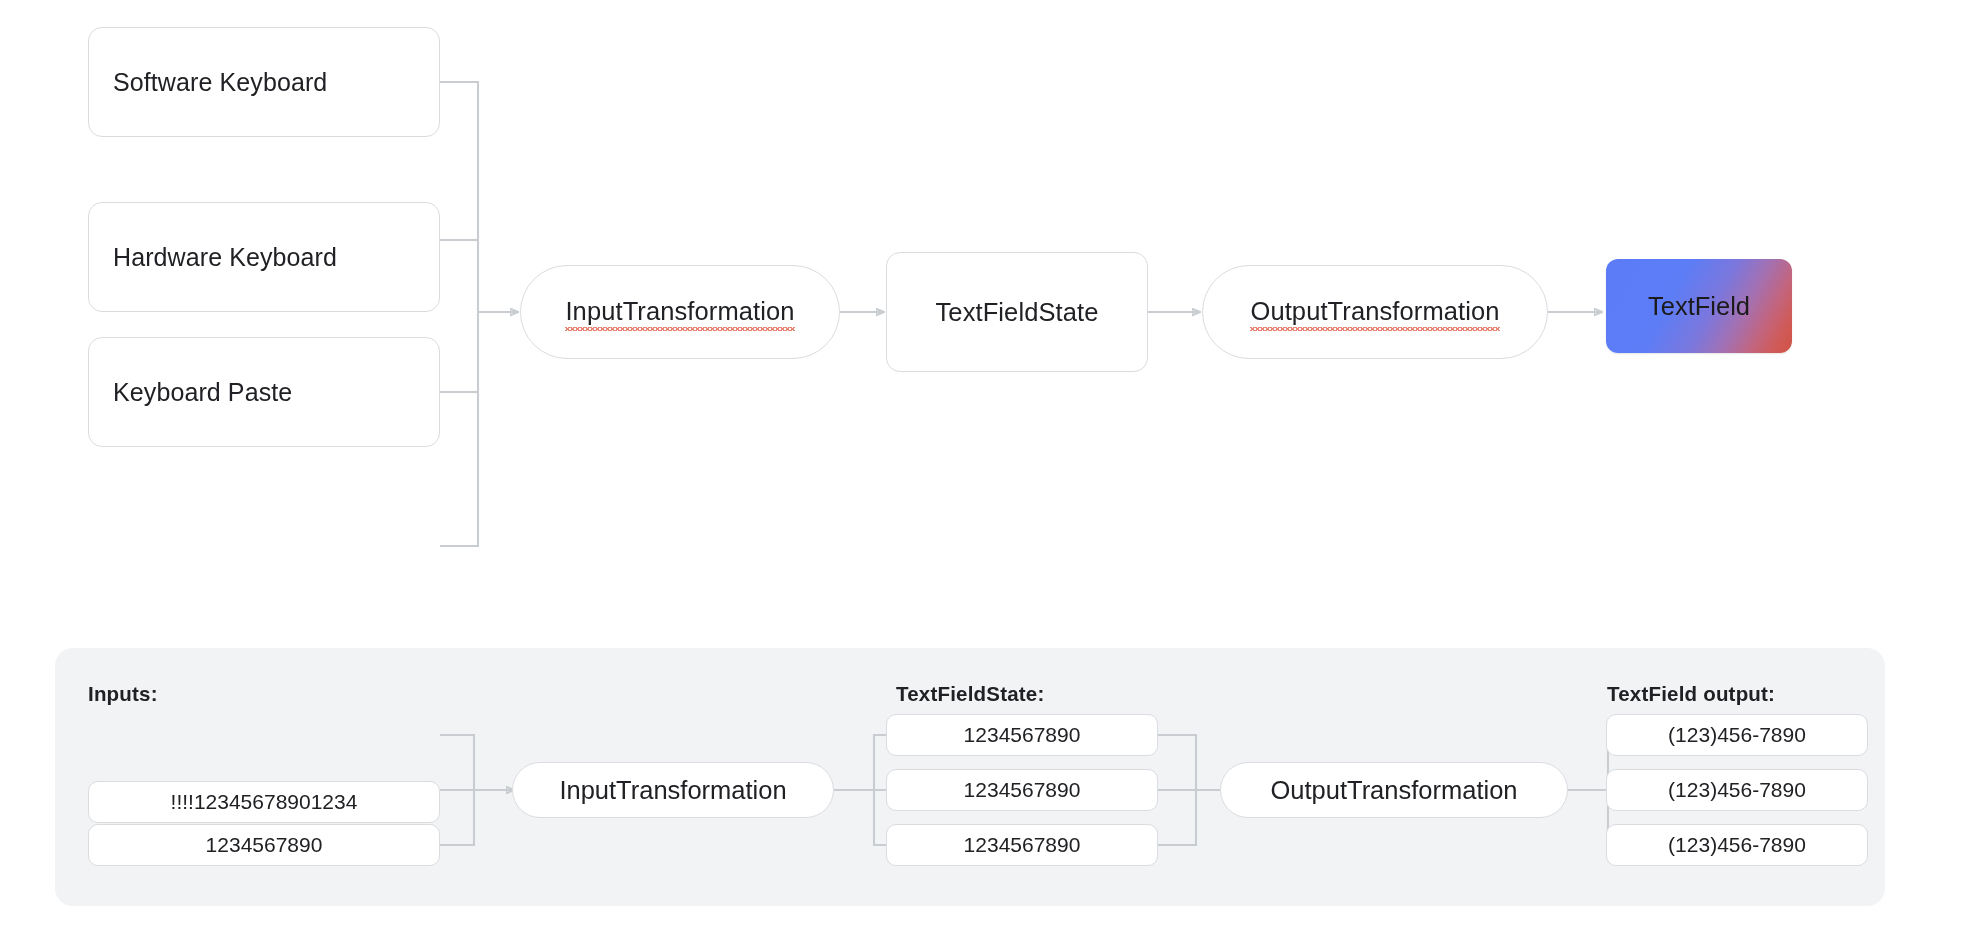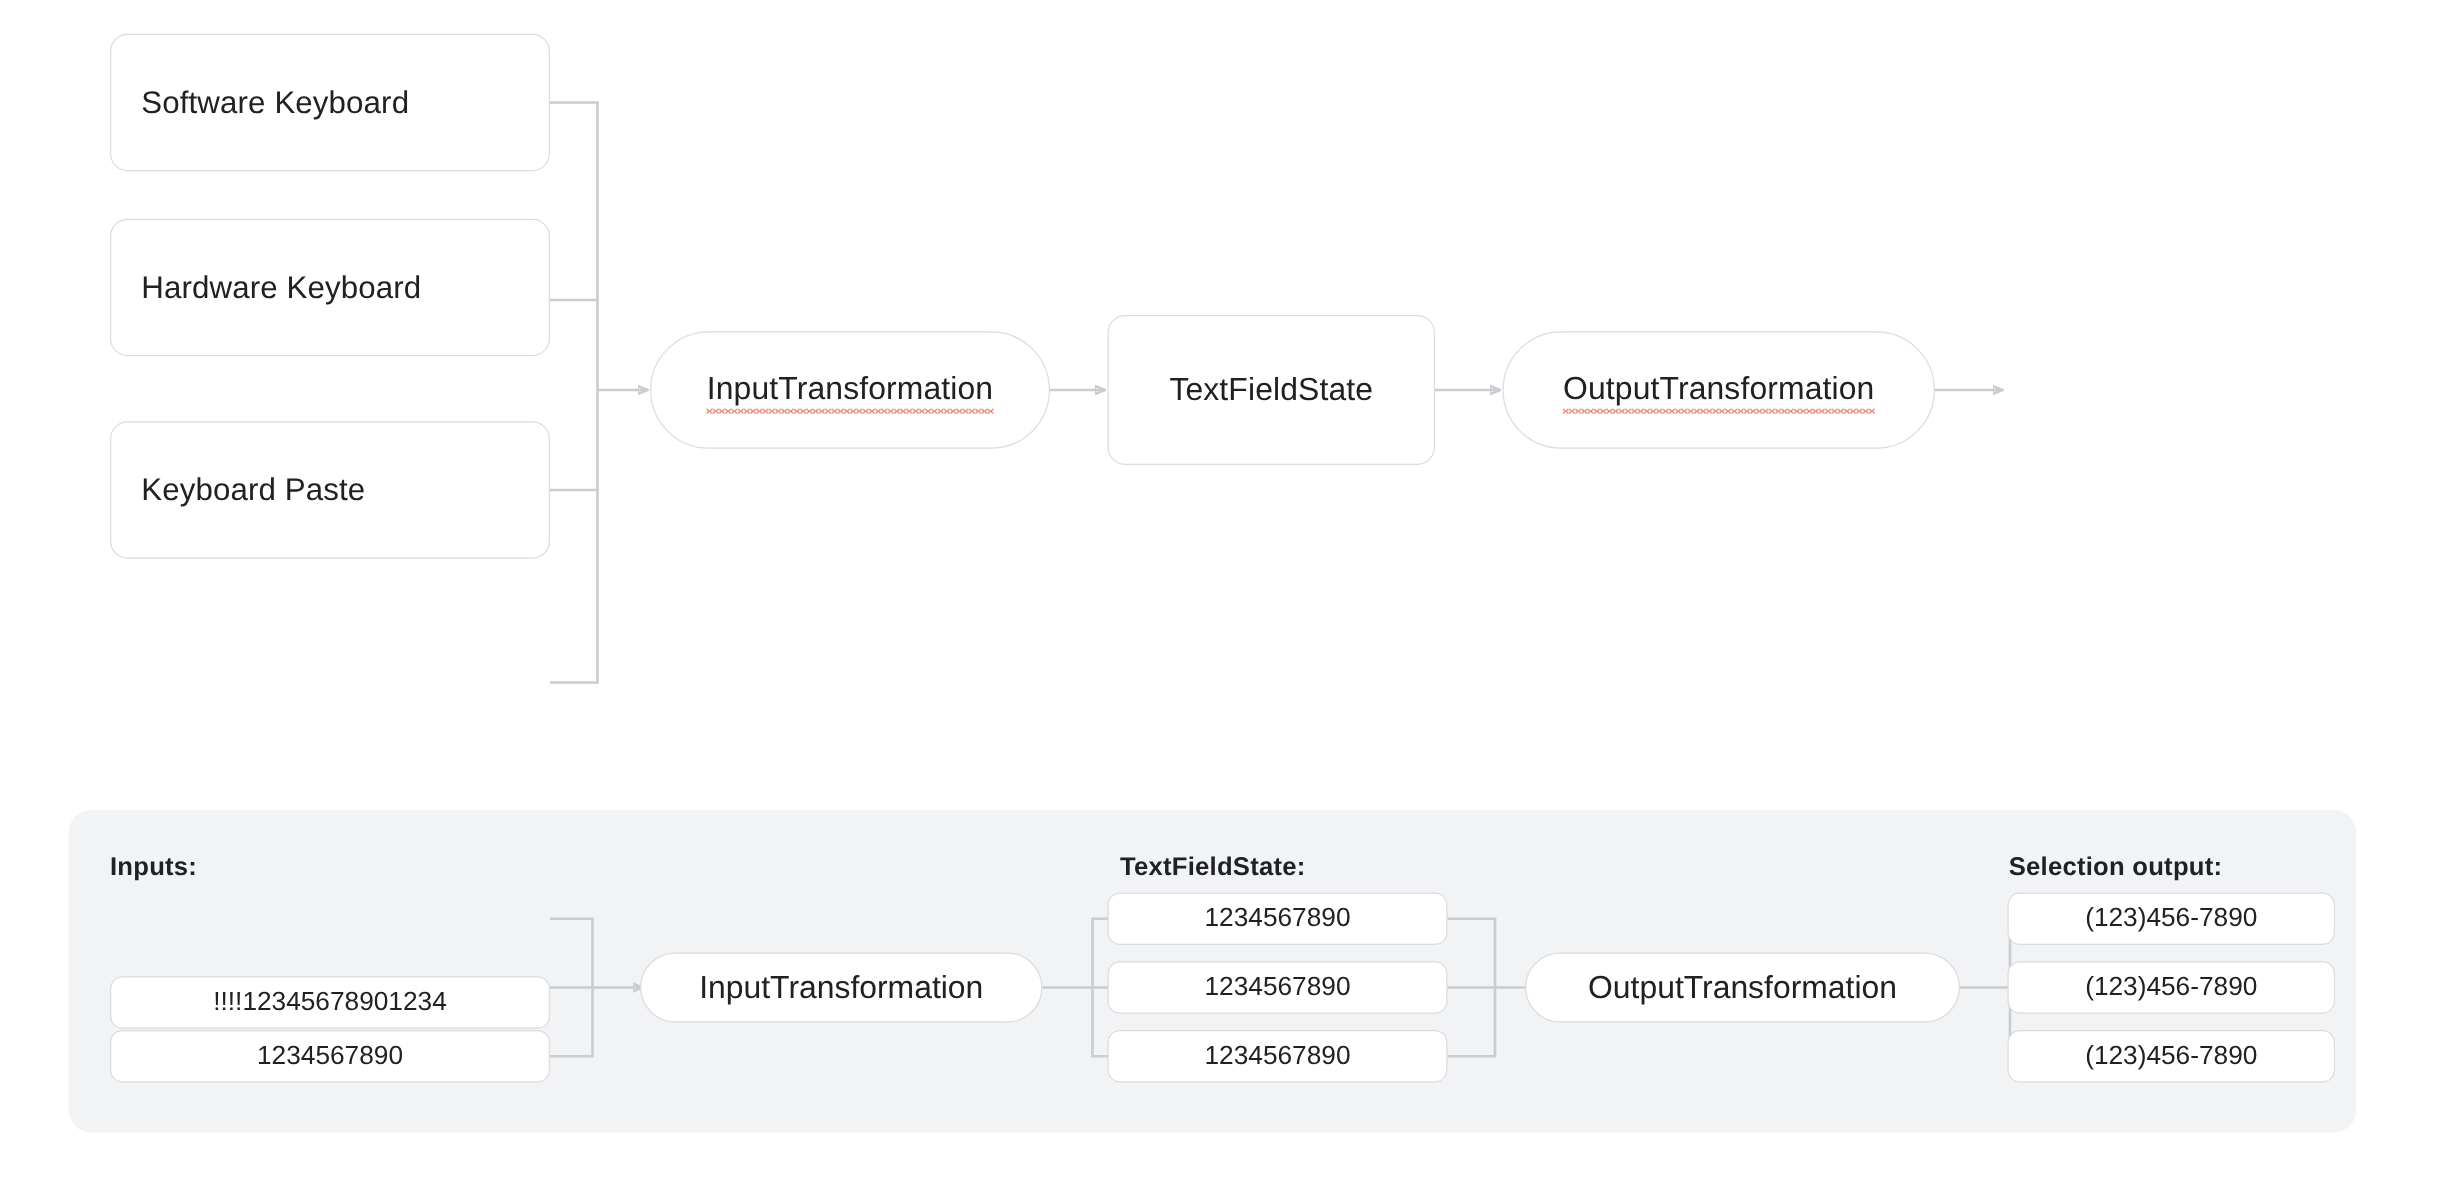--- a/index.html
+++ b/index.html
@@ -203,45 +203,48 @@
     <path d="M1608,790 H1650"></path>
     <path d="M1608,790 V845 H1650"></path>
     <line x1="1650" y1="735" x2="1680" y2="735" marker-end="url(#arrow)"></line>
     <line x1="1650" y1="790" x2="1680" y2="790" marker-end="url(#arrow)"></line>
     <line x1="1650" y1="845" x2="1680" y2="845" marker-end="url(#arrow)"></line>
   </svg>
 
   <div class="node rect source-node" style="left:88px;  top:27px;">
     <span>Software Keyboard</span>
   </div>
-  <div class="node rect source-node" style="left:88px;  top:175px;align-items:center;">
+  <div class="node rect source-node" style="left:88px;  top:202px;align-items:center;">
     <span>Hardware Keyboard</span>
   </div>
   <div class="node rect source-node" style="left:88px;  top:337px;">
     <span>Keyboard Paste</span>
   </div>
 
   <div class="node pill stage-node" style="left:520px; top:265px; width:320px;">
     <span class="squiggle">InputTransformation</span>
   </div>
 
   <div class="node rect stage-node" style="left:886px; top:252px; width:262px; height:120px;">
     <span>TextFieldState</span>
   </div>
 
   <div class="node pill stage-node" style="left:1202px; top:265px; width:346px;">
     <span class="squiggle">OutputTransformation</span>
   </div>
 
+  <div class="gradient-node" style="left:1606px; top:259px;">
+    <span>TextField</span>
+  </div>
 
   <div id="panel"></div>
 
   <div class="col-label" style="left:88px;  top:682px;">Inputs:</div>
   <div class="col-label" style="left:896px; top:682px;">TextFieldState:</div>
-  <div class="col-label" style="left:1607px; top:682px;">Selection output:</div>
+  <div class="col-label" style="left:1607px; top:682px;">TextField output:</div>
 
   <div class="chip" style="left:88px; top:769px; width:352px;margin-top:12px;">!!!!12345678901234</div>
   <div class="chip" style="left:88px; top:824px; width:352px;">1234567890</div>
 
   <div class="pill-small" style="left:512px; top:762px; width:322px;">
     <span>InputTransformation</span>
   </div>
 
   <div class="chip" style="left:886px; top:714px; width:272px;">1234567890</div>
   <div class="chip" style="left:886px; top:769px; width:272px;">1234567890</div>

